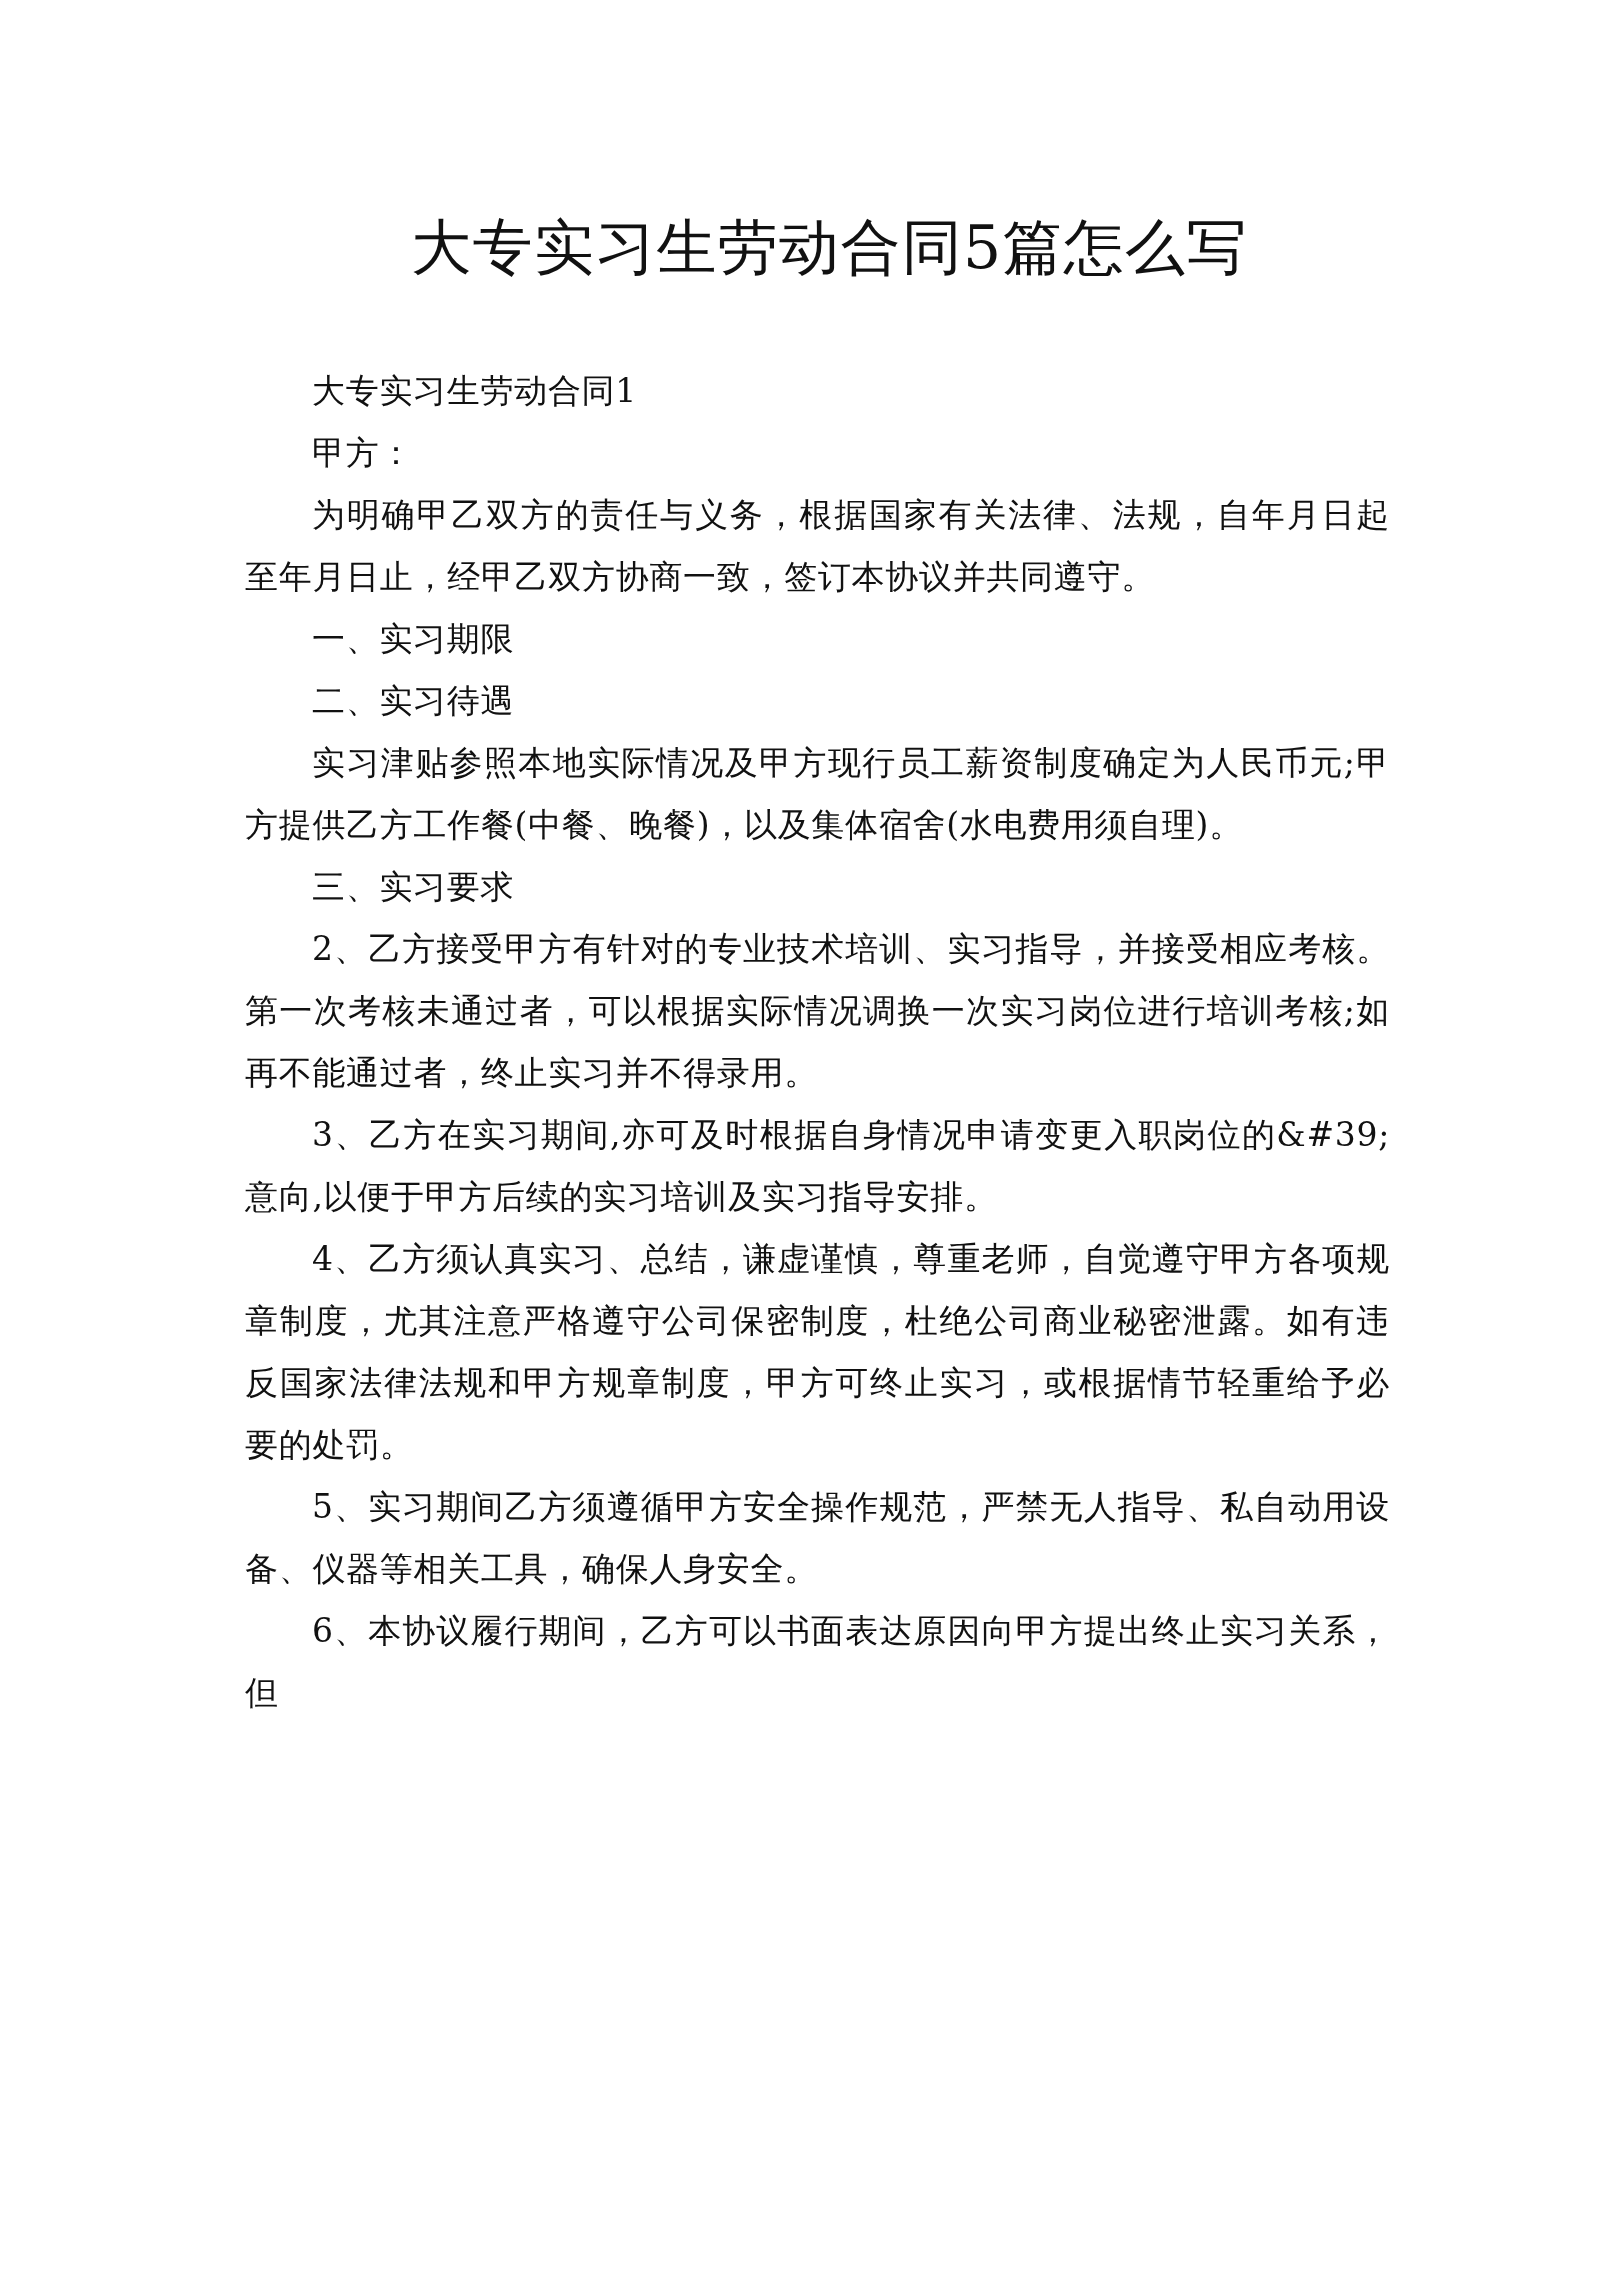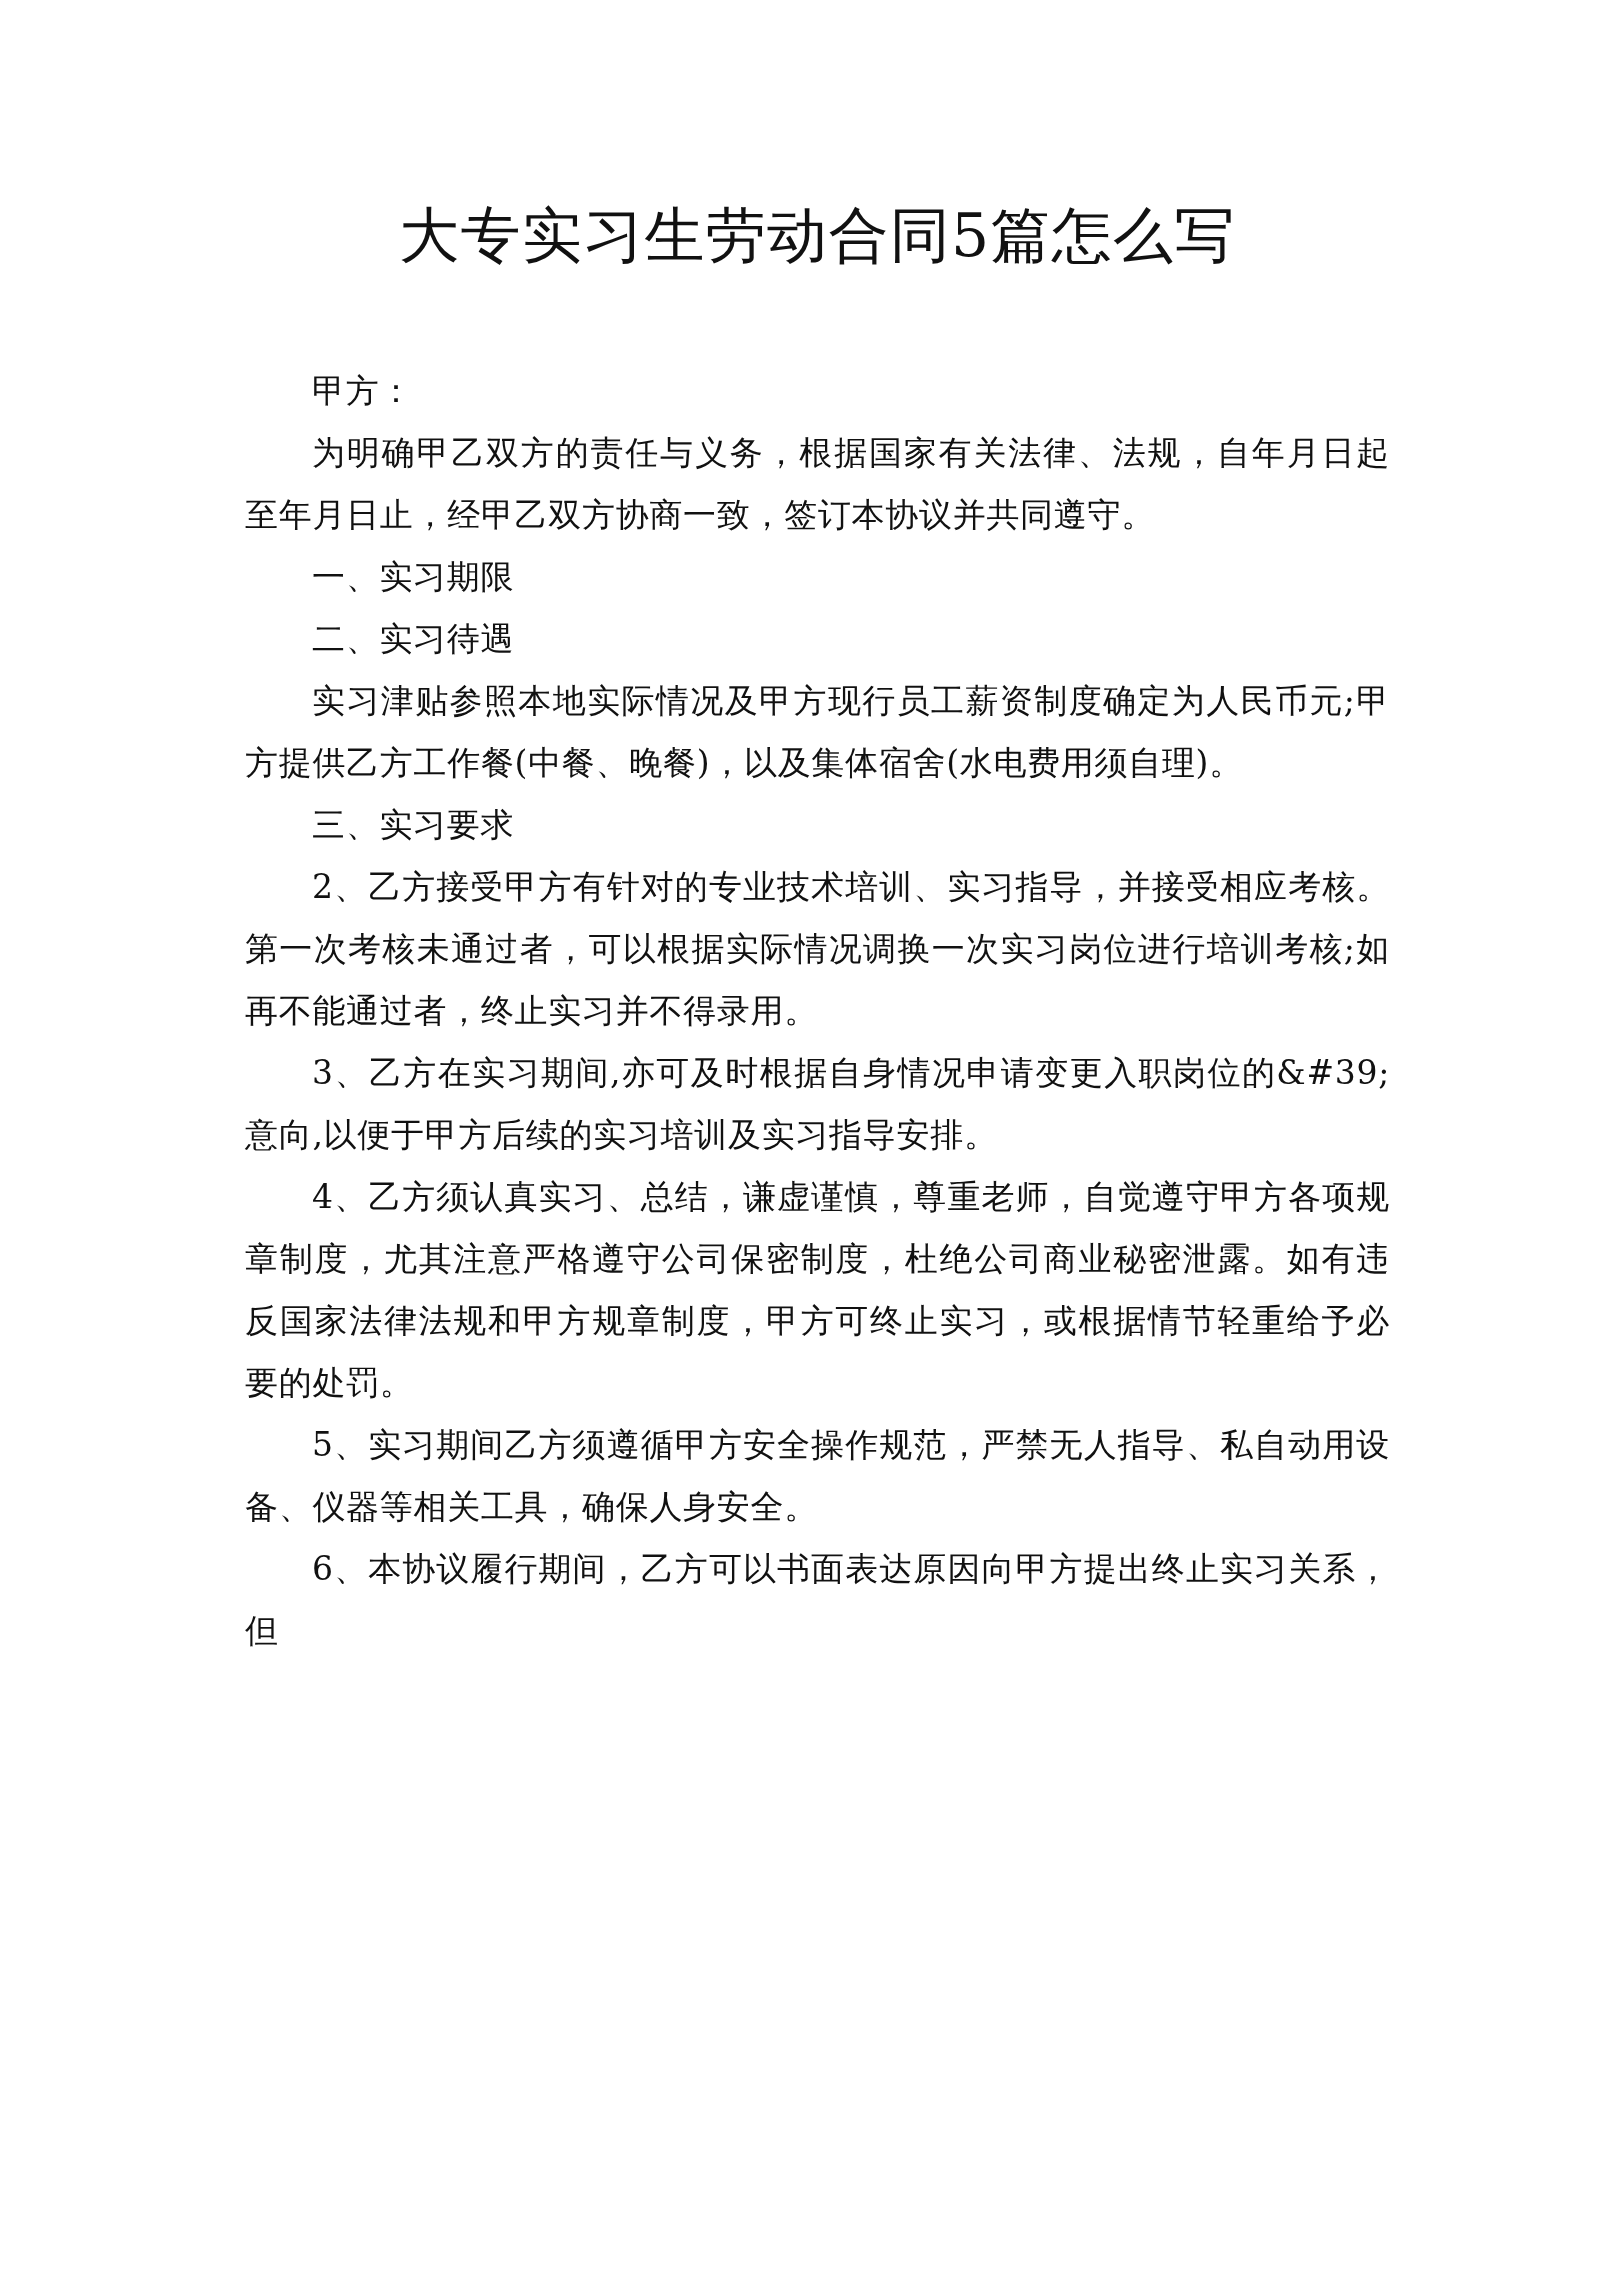--- a/index.html
+++ b/index.html
@@ -24,21 +24,21 @@
     .title {
       position: absolute;
       left: 0;
       top: 196px;
       width: 1145px;
       text-align: center;
       font-size: 60px;
       line-height: 79px;
       letter-spacing: 1.3px;
       font-weight: normal;
-      margin: 0;
+      margin: 12px;
     }
     .body {
       position: absolute;
       left: 0;
       top: 360px;
       width: 1145px;
     }
     .para {
       font-size: 33px;
       line-height: 62px;
@@ -50,20 +50,21 @@
     .para.heading {
       margin: 0;
     }
   </style>
 </head>
 <body>
 
 <div class="page">
   <h1 class="title">大专实习生劳动合同5篇怎么写</h1>
   <div class="body">
+    <p class="para">大专实习生劳动合同1</p>
     <p class="para">甲方：</p>
     <p class="para">为明确甲乙双方的责任与义务，根据国家有关法律、法规，自年月日起至年月日止，经甲乙双方协商一致，签订本协议并共同遵守。</p>
     <p class="para heading">一、实习期限</p>
     <p class="para heading">二、实习待遇</p>
     <p class="para">实习津贴参照本地实际情况及甲方现行员工薪资制度确定为人民币元;甲方提供乙方工作餐(中餐、晚餐)，以及集体宿舍(水电费用须自理)。</p>
     <p class="para heading">三、实习要求</p>
     <p class="para">2、乙方接受甲方有针对的专业技术培训、实习指导，并接受相应考核。第一次考核未通过者，可以根据实际情况调换一次实习岗位进行培训考核;如再不能通过者，终止实习并不得录用。</p>
     <p class="para">3、乙方在实习期间,亦可及时根据自身情况申请变更入职岗位的&amp;#39;意向,以便于甲方后续的实习培训及实习指导安排。</p>
     <p class="para">4、乙方须认真实习、总结，谦虚谨慎，尊重老师，自觉遵守甲方各项规章制度，尤其注意严格遵守公司保密制度，杜绝公司商业秘密泄露。如有违反国家法律法规和甲方规章制度，甲方可终止实习，或根据情节轻重给予必要的处罚。</p>
     <p class="para">5、实习期间乙方须遵循甲方安全操作规范，严禁无人指导、私自动用设备、仪器等相关工具，确保人身安全。</p>

